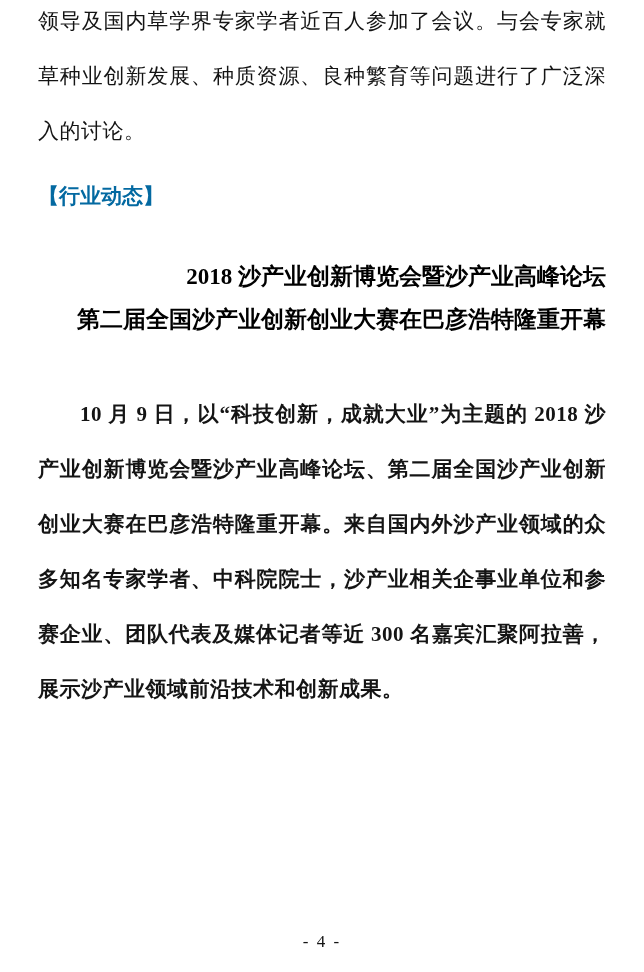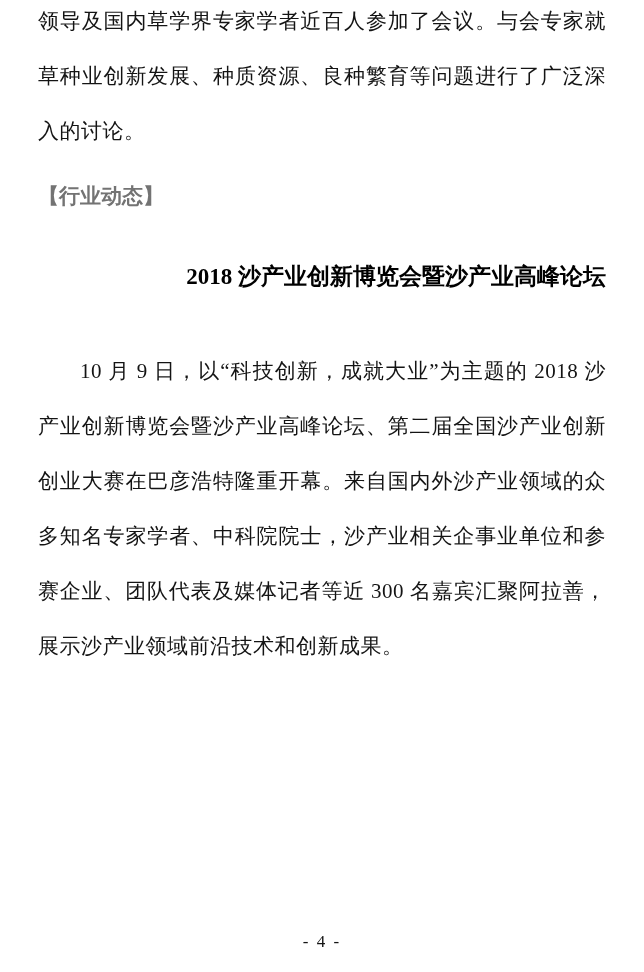--- a/index.html
+++ b/index.html
@@ -25,28 +25,29 @@
     text-align: justify;
     margin: 0;
     color: #141414;
   }
   .body-text.no-indent {
     text-indent: 0;
     margin-top: -6px;
   }
   .body-text.indent {
     text-indent: 2em;
+    font-weight: bold;
   }
   .section-header {
     font-family: "Liberation Sans", "DejaVu Sans", sans-serif;
     font-weight: bold;
     font-size: 21px;
     line-height: 30px;
     margin: 22px 0 0 0;
-    color: #737373;
+    color: #0369a1;
   }
   .article-title {
     font-family: "Liberation Serif", "DejaVu Serif", serif;
     font-weight: bold;
     font-size: 23px;
     line-height: 43px;
     text-align: right;
     margin: 44px 0 0 0;
     color: #000000;
   }
@@ -72,20 +73,21 @@
 <body>
 
 <div class="page">
 
   <p class="body-text no-indent">领导及国内草学界专家学者近百人参加了会议。与会专家就草种业创新发展、种质资源、良种繁育等问题进行了广泛深入的讨论。</p>
 
   <h2 class="section-header">【行业动态】</h2>
 
   <h1 class="article-title">
     <span class="title-line">2018 沙产业创新博览会暨沙产业高峰论坛</span>
+    <span class="title-line">第二届全国沙产业创新创业大赛在巴彦浩特隆重开幕</span>
   </h1>
 
   <p class="body-text indent article-body-first">10 月 9 日，以“科技创新，成就大业”为主题的 2018 沙产业创新博览会暨沙产业高峰论坛、第二届全国沙产业创新创业大赛在巴彦浩特隆重开幕。来自国内外沙产业领域的众多知名专家学者、中科院院士，沙产业相关企事业单位和参赛企业、团队代表及媒体记者等近 300 名嘉宾汇聚阿拉善，展示沙产业领域前沿技术和创新成果。</p>
 
 
   <div class="page-number">- 4 -</div>
 
 </div>
 
 </body></html>

